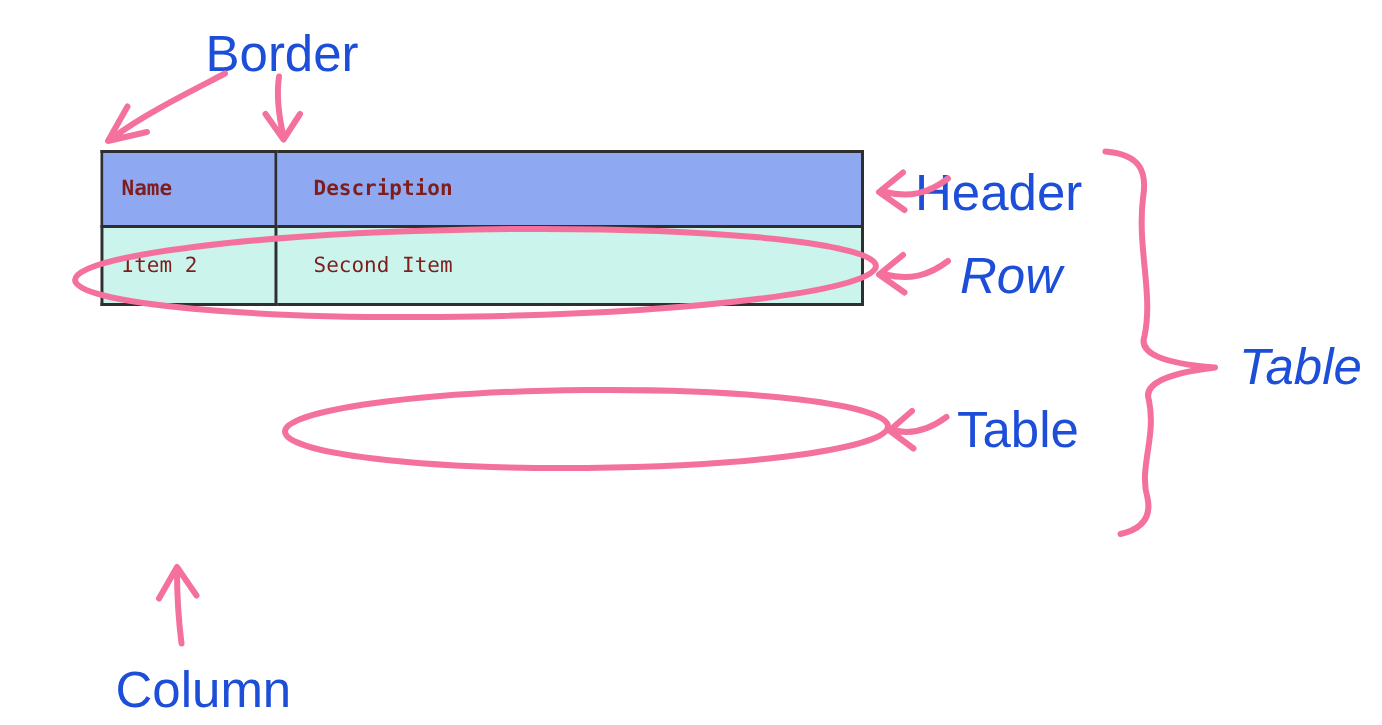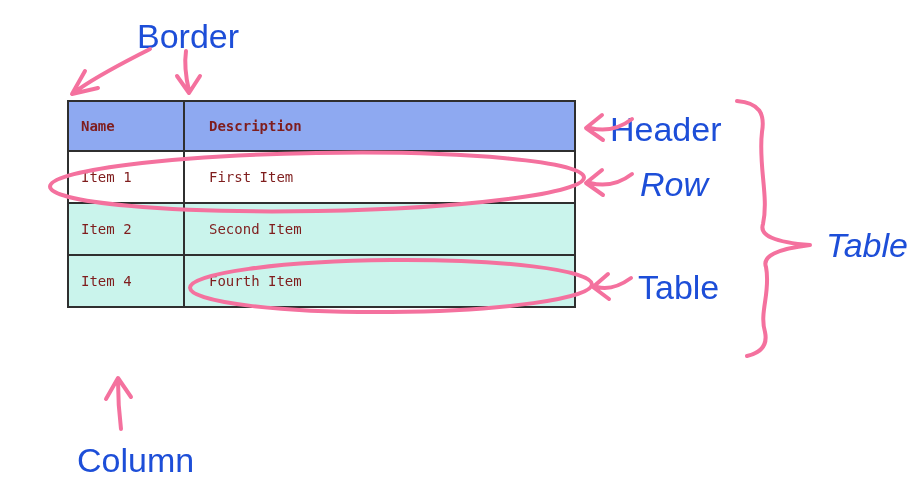--- a/index.html
+++ b/index.html
@@ -75,31 +75,23 @@
       <col class="col-name">
         <col class="col-desc">
     </colgroup>
     <thead>
       <tr>
         <th>Name</th>
         <th>Description</th>
       </tr>
     </thead>
     <tbody>
-      <tr>
-        <td>Item 1</td>
-        <td>First Item</td>
-      </tr>
       <tr class="alt">
         <td>Item 2</td>
         <td>Second Item</td>
-      </tr>
-      <tr class="alt">
-        <td>Item 4</td>
-        <td>Fourth Item</td>
       </tr>
     </tbody>
   </table>
 
   <div class="lbl lbl-border">Border</div>
   <div class="lbl lbl-header">Header</div>
   <div class="lbl lbl-row">Row</div>
   <div class="lbl lbl-cell">Table</div>
   <div class="lbl lbl-table">Table</div>
   <div class="lbl lbl-column">Column</div>

